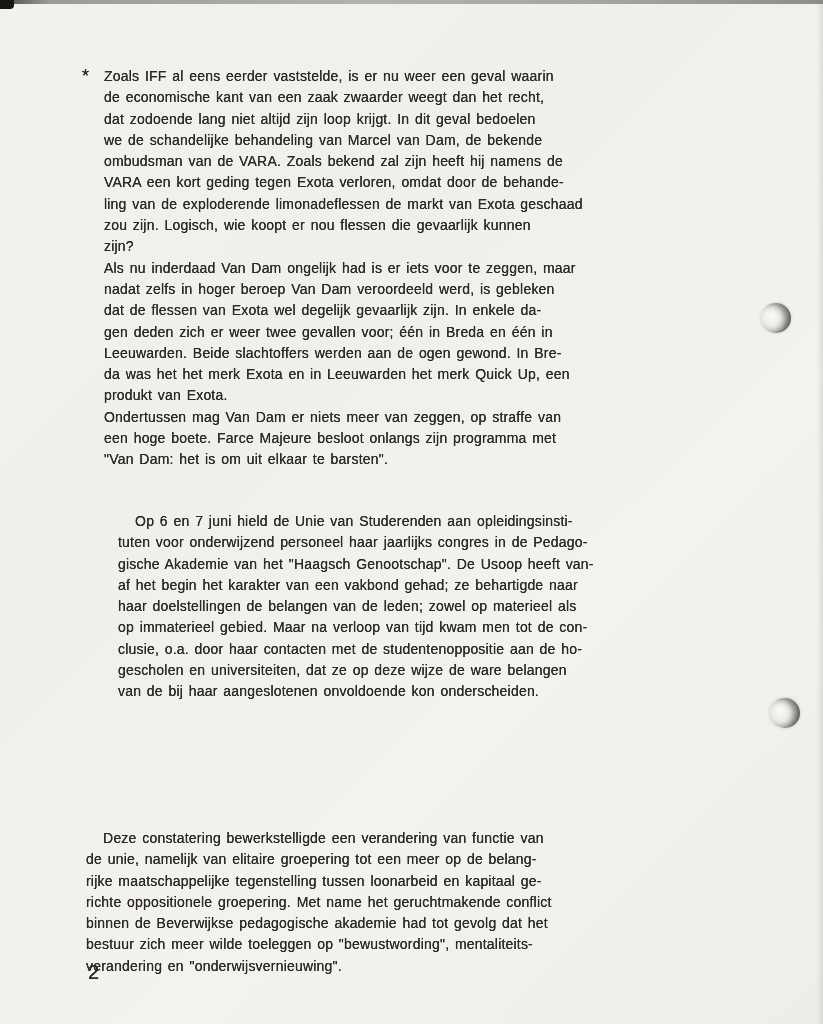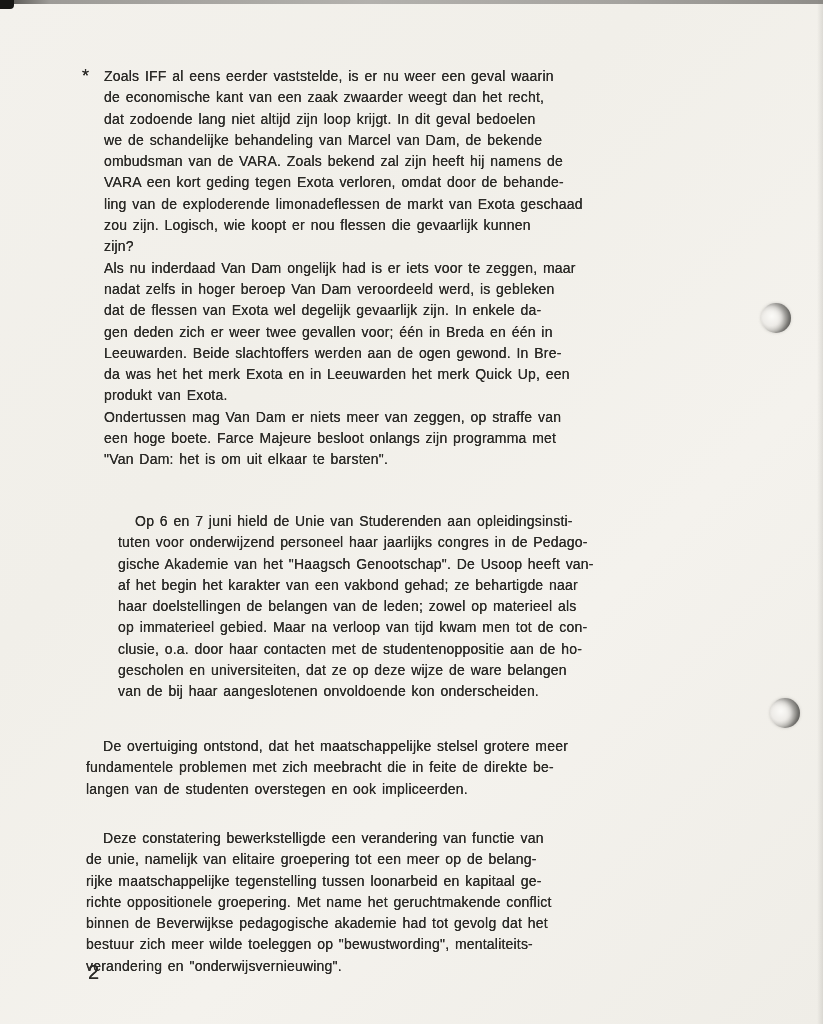--- a/index.html
+++ b/index.html
@@ -102,23 +102,20 @@
 
   <div class="para p1 txt">   Op 6 en 7 juni hield de Unie van Studerenden aan opleidingsinsti-
 tuten voor onderwijzend personeel haar jaarlijks congres in de Pedago-
 gische Akademie van het "Haagsch Genootschap". De Usoop heeft van-
 af het begin het karakter van een vakbond gehad; ze behartigde naar
 haar doelstellingen de belangen van de leden; zowel op materieel als
 op immaterieel gebied. Maar na verloop van tijd kwam men tot de con-
 clusie, o.a. door haar contacten met de studentenoppositie aan de ho-
 gescholen en universiteiten, dat ze op deze wijze de ware belangen
 van de bij haar aangeslotenen onvoldoende kon onderscheiden.</div>
-  <div class="para p2 txt">   De overtuiging ontstond, dat het maatschappelijke stelsel grotere meer
-fundamentele problemen met zich meebracht die in feite de direkte be-
-langen van de studenten overstegen en ook impliceerden.</div>
   <div class="para p3 txt">   Deze constatering bewerkstelligde een verandering van functie van
 de unie, namelijk van elitaire groepering tot een meer op de belang-
 rijke maatschappelijke tegenstelling tussen loonarbeid en kapitaal ge-
 richte oppositionele groepering. Met name het geruchtmakende conflict
 binnen de Beverwijkse pedagogische akademie had tot gevolg dat het
 bestuur zich meer wilde toeleggen op "bewustwording", mentaliteits-
 verandering en "onderwijsvernieuwing".</div>
 
   <div class="page-number">2</div>
 

